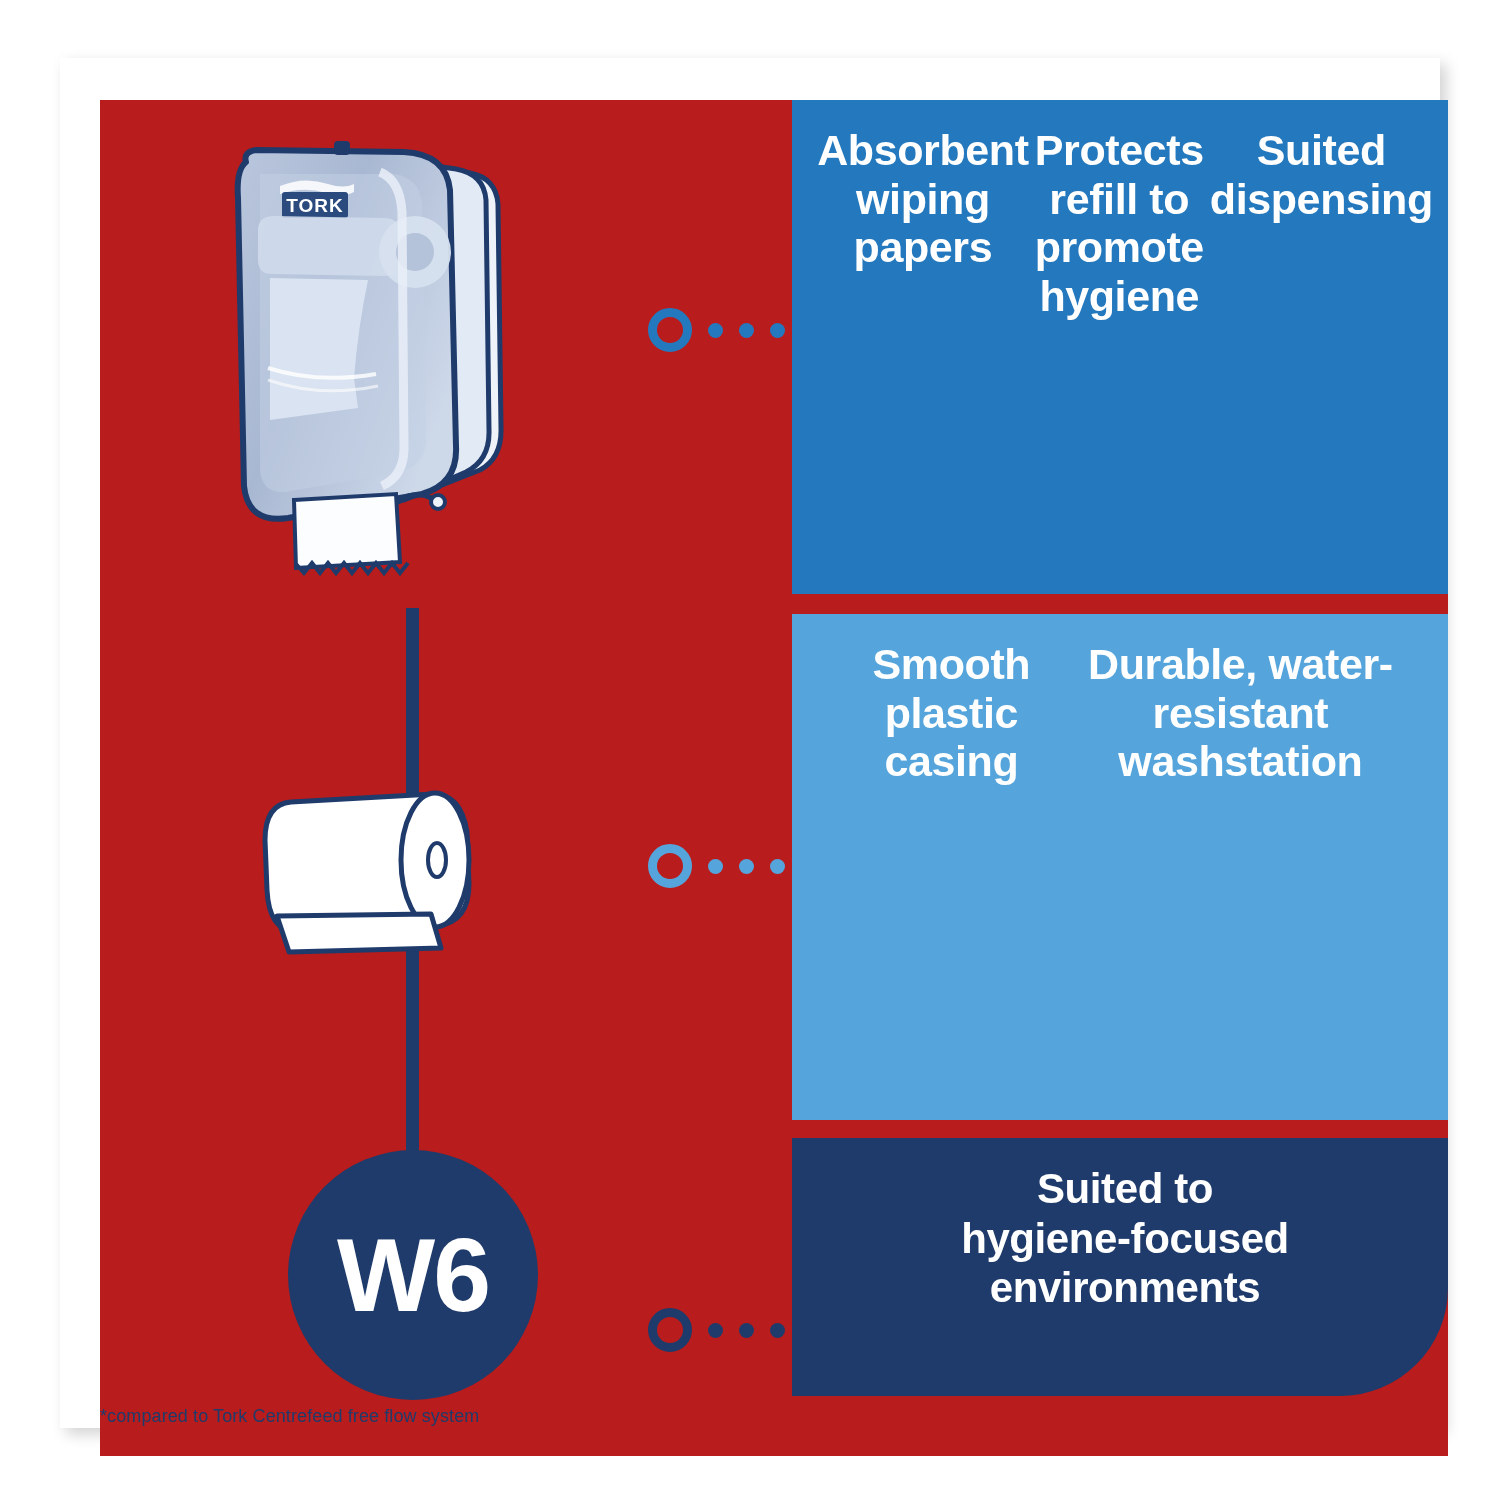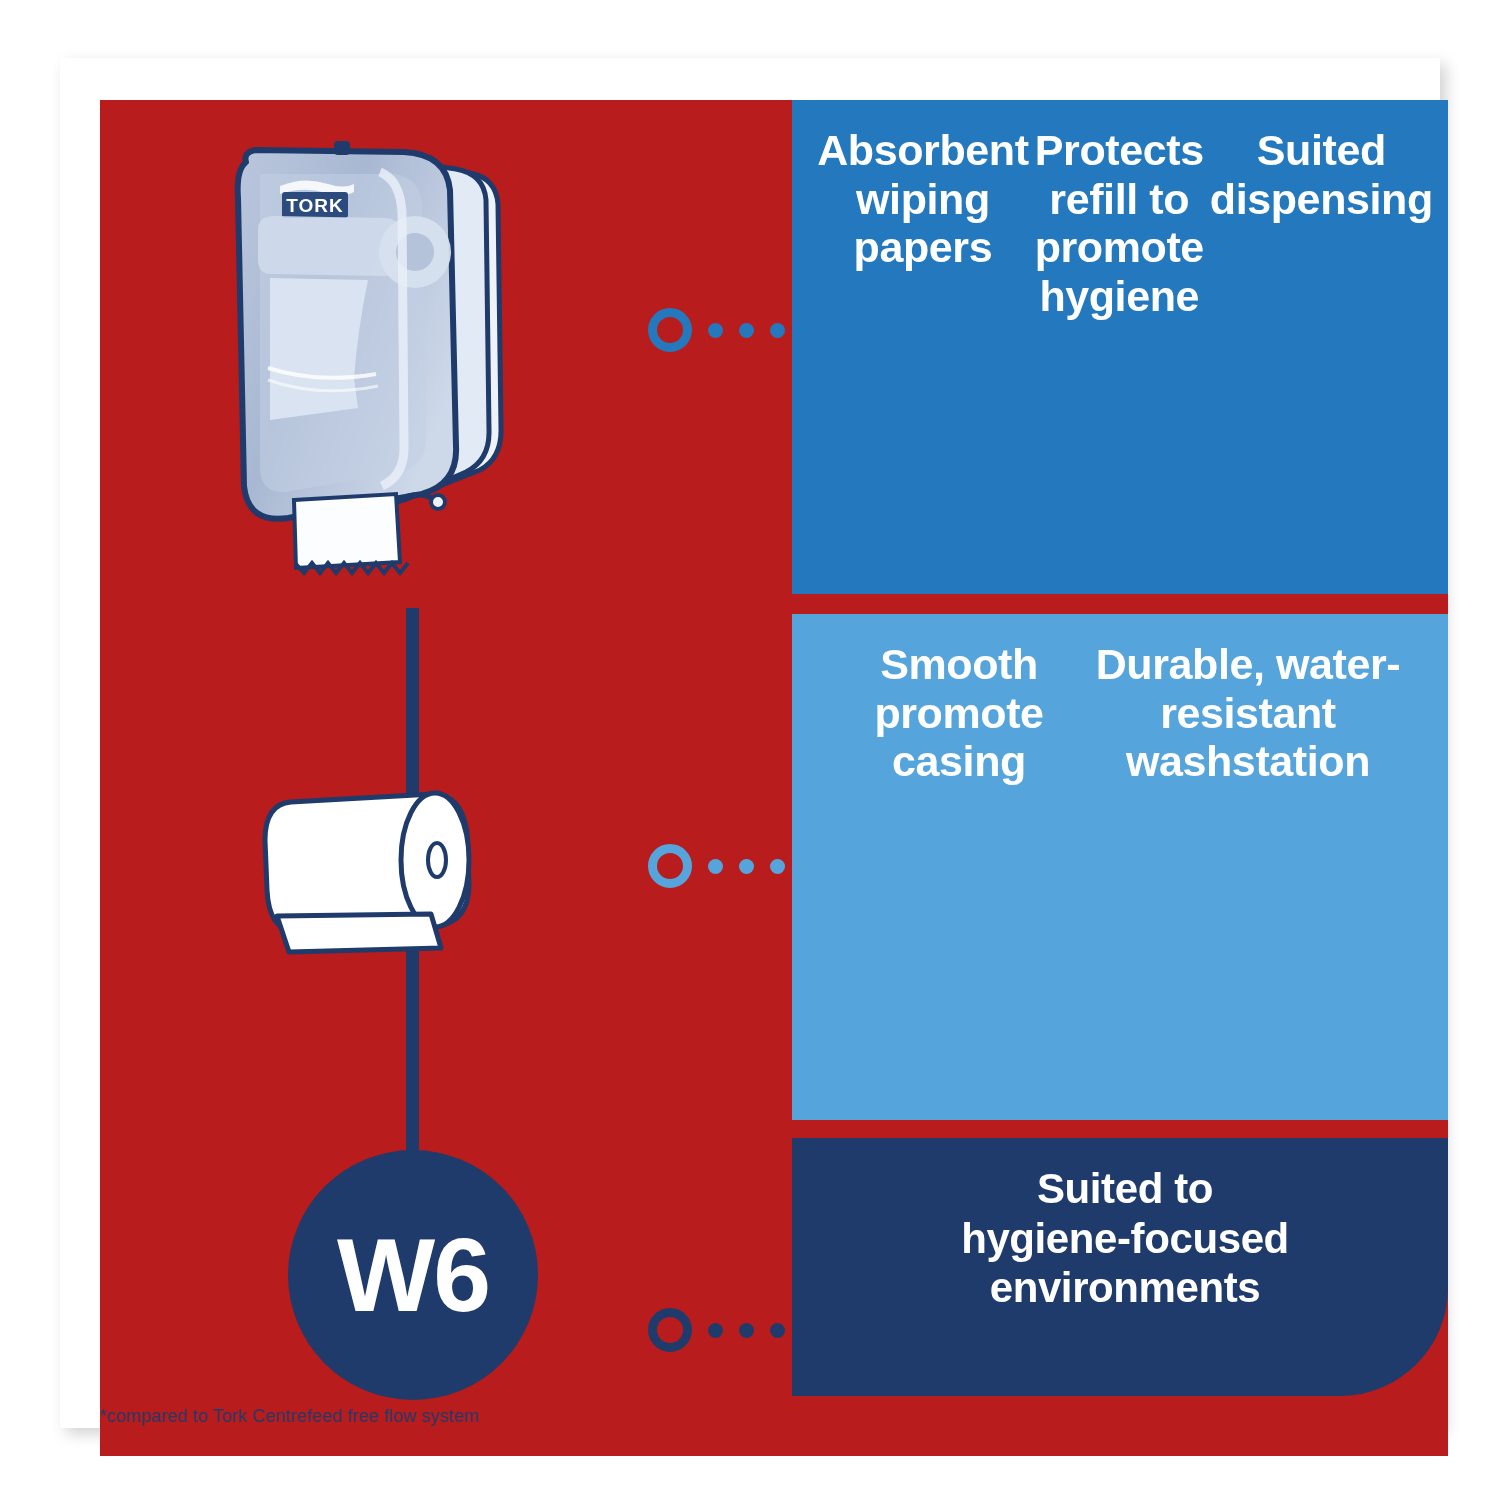--- a/index.html
+++ b/index.html
@@ -274,21 +274,21 @@
 papers</p>
       <div class="divider"></div>
       <p class="panel-line">Protects refill to
 promote hygiene</p>
       <div class="divider"></div>
       <p class="panel-line">Suited dispensing</p>
     </div>
 
     <div class="panel" id="panel-2">
       <div class="divider"></div>
-      <p class="panel-line">Smooth promote
+      <p class="panel-line">Smooth plastic
 casing</p>
       <div class="divider"></div>
       <p class="panel-line">Durable, water-resistant
 washstation</p>
     </div>
 
     <div class="panel" id="panel-3">
       <p class="panel-line">Suited to
 hygiene-focused
 environments</p>

